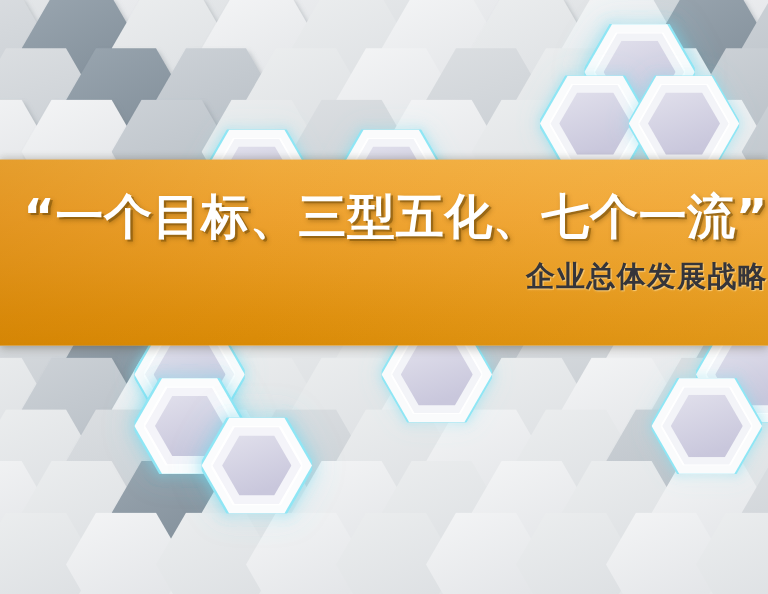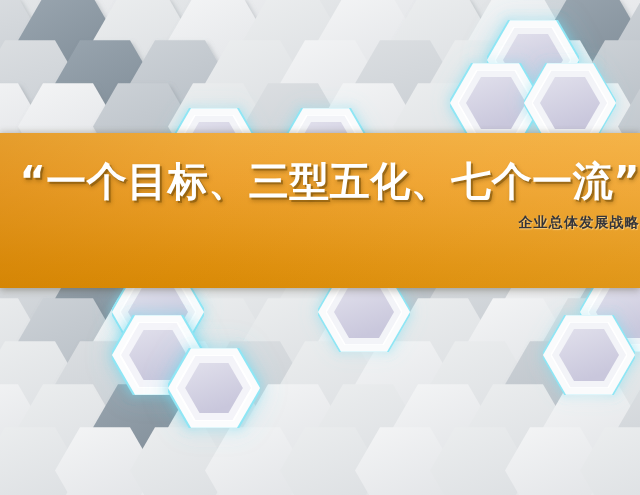--- a/index.html
+++ b/index.html
@@ -62,21 +62,21 @@
     line-height: 1.05;
     white-space: nowrap;
     text-shadow:
        2px 2px 0 rgba(120,80,10,0.55),
        2px 3px 4px rgba(100,65,5,0.45);
   }
 
   .subtitle-line {
     margin-top: 12px;
     color: #35353A;
-    font-size: 14px;
+    font-size: 24px;
     font-weight: bold;
     letter-spacing: 1.2px;
     white-space: nowrap;
     text-shadow:
       1px 1px 0 rgba(255,220,150,0.55),
       0 1px 2px rgba(255,230,175,0.40);
   }
 
   
   svg.hexsvg { display:block; width:100%; height:100%; }

